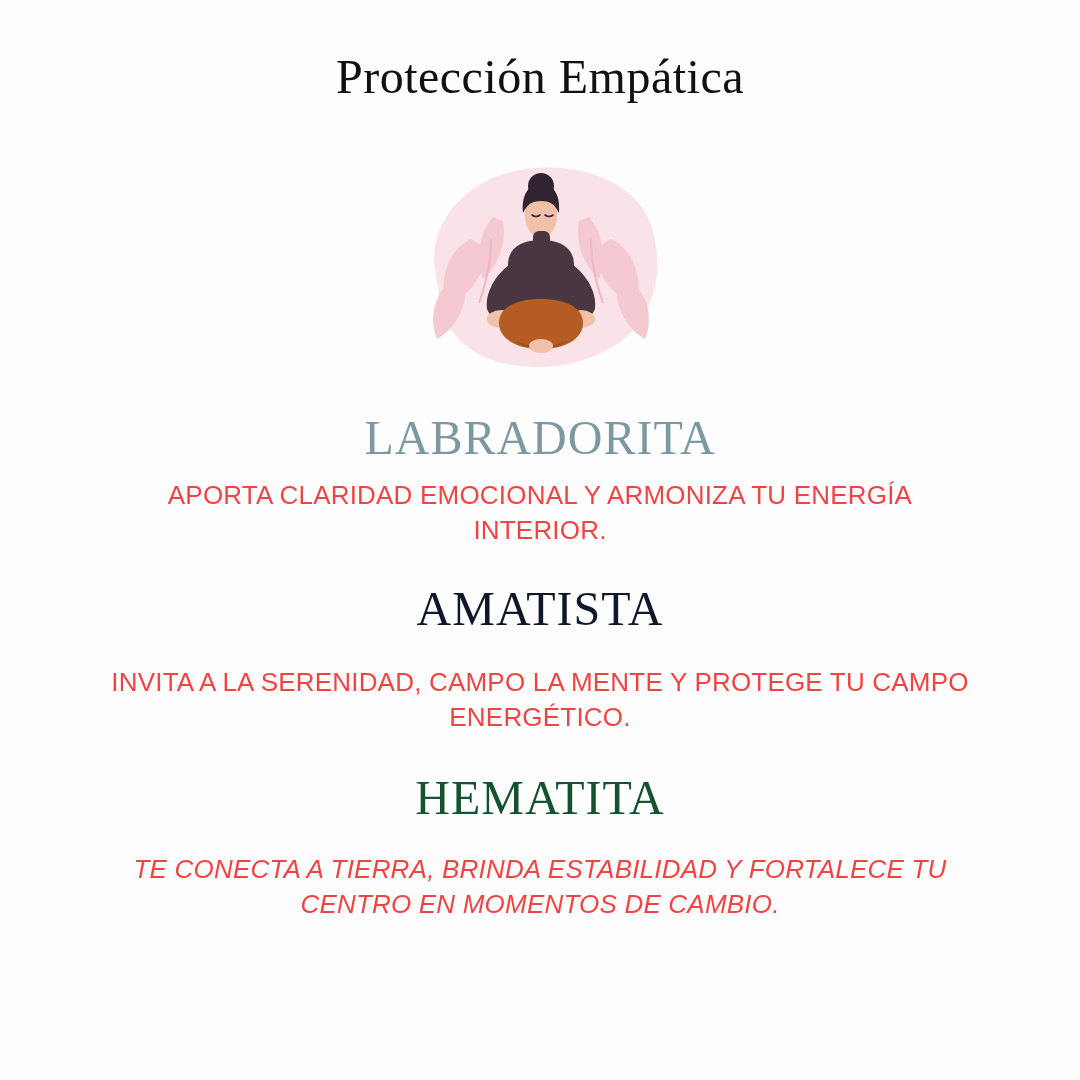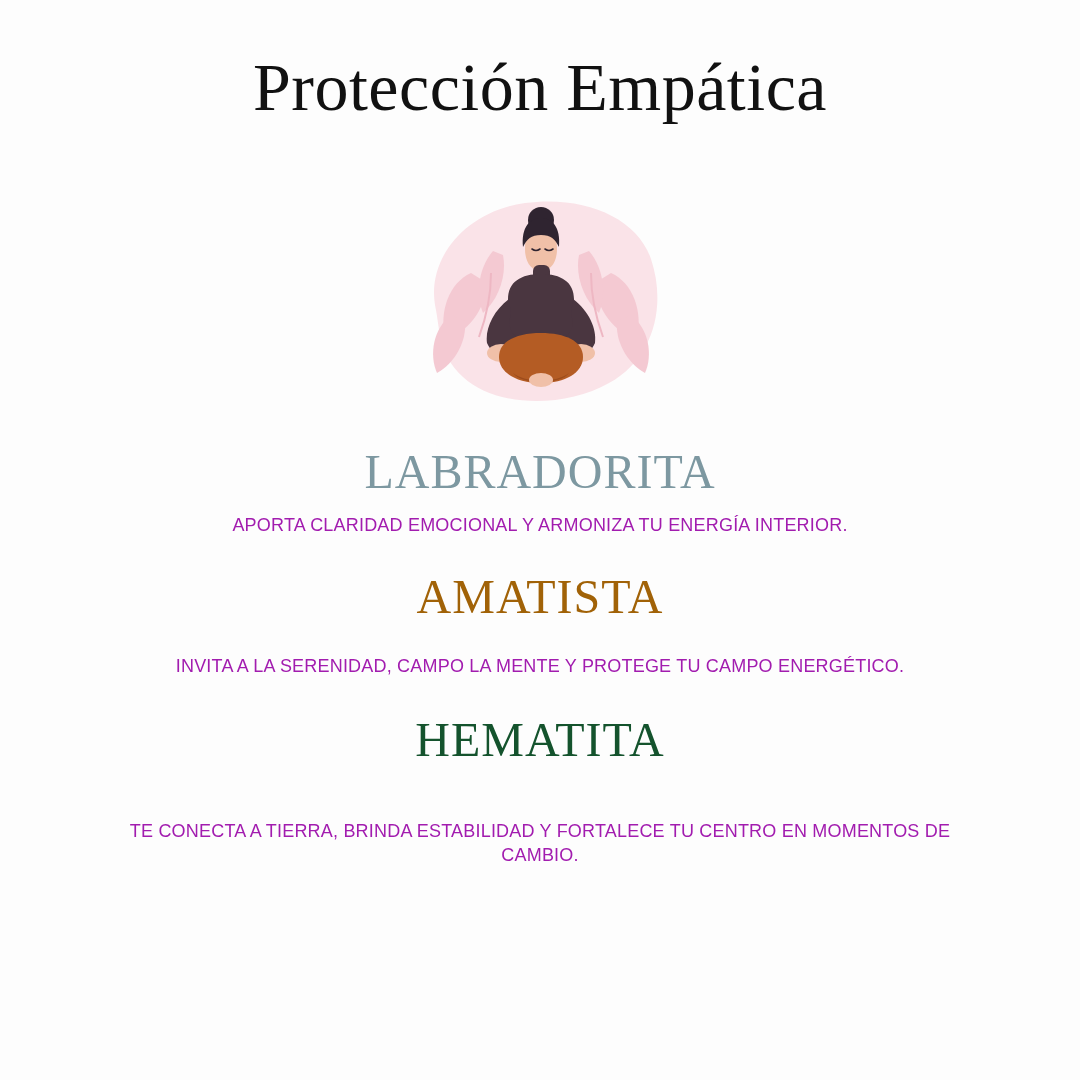--- a/index.html
+++ b/index.html
@@ -18,21 +18,21 @@
     width: 1080px;
     height: 1080px;
     background: #fdfdfd;
     display: flex;
     flex-direction: column;
     align-items: center;
   }
   .title {
     margin-top: 52px;
     font-family: "Liberation Serif", serif;
-    font-size: 68px;
+    font-size: 48px;
     font-weight: 400;
     letter-spacing: 0.5px;
     color: #111111;
     text-align: center;
     line-height: 1.05;
   }
 
   
   .illustration {
     position: relative;
@@ -60,32 +60,32 @@
   }
   .stone-name {
     font-family: "Liberation Serif", serif;
     font-size: 48px;
     letter-spacing: 1px;
     line-height: 1.1;
     margin: 0;
   }
   .stone-desc {
     font-family: "Liberation Sans", sans-serif;
-    font-size: 18px;
-    color: #a21caf;
+    font-size: 26px;
+    color: #ef4444;
     line-height: 1.35;
     margin: 14px auto 0 auto;
     max-width: 880px;
     letter-spacing: 0.2px;
   }
   .stone-1 { margin-top: 10px; }
   .stone-2 { margin-top: 34px; }
   .stone-3 { margin-top: 36px; }
   .stone-2 .stone-desc { margin-top: 30px; }
-  .stone-3 .stone-desc { margin-top: 52px; }
+  .stone-3 .stone-desc { margin-top: 28px; font-style: italic; }
 </style>
 </head>
 <body>
 
 <div class="poster">
 
   <h1 class="title">Protección Empática</h1>
 
   <div class="illustration">
     <svg viewBox="0 0 330 235" xmlns="http://www.w3.org/2000/svg" aria-hidden="true">
@@ -136,21 +136,21 @@
   </div>
 
   <div class="stones">
 
     <div class="stone stone-1">
       <div class="stone-name" style="color:#7d98a1">LABRADORITA</div>
       <div class="stone-desc">APORTA CLARIDAD EMOCIONAL Y ARMONIZA TU ENERGÍA INTERIOR.</div>
     </div>
 
     <div class="stone stone-2">
-      <div class="stone-name" style="color:#a16207">AMATISTA</div>
+      <div class="stone-name" style="color:#0f172a">AMATISTA</div>
       <div class="stone-desc">INVITA A LA SERENIDAD, CAMPO LA MENTE Y PROTEGE TU CAMPO ENERGÉTICO.</div>
     </div>
 
     <div class="stone stone-3">
       <div class="stone-name" style="color:#14532d">HEMATITA</div>
       <div class="stone-desc">TE CONECTA A TIERRA, BRINDA ESTABILIDAD Y FORTALECE TU CENTRO EN MOMENTOS DE CAMBIO.</div>
     </div>
 
   </div>
 </div>

